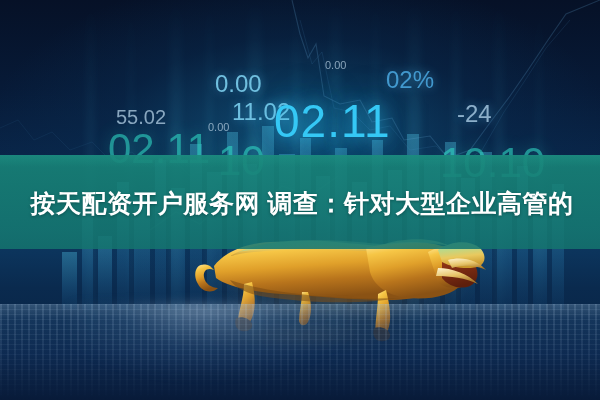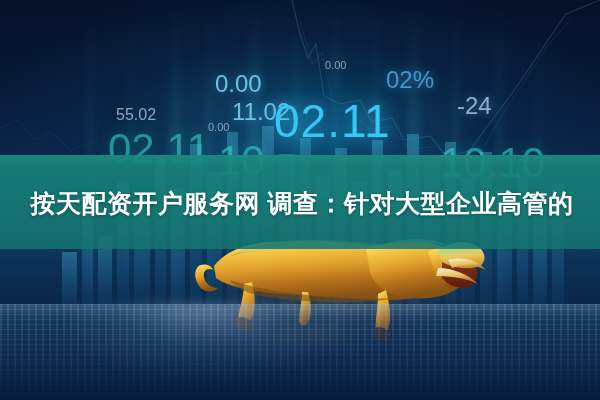--- a/index.html
+++ b/index.html
@@ -40,21 +40,21 @@
   .num.glow-big {
     font-size:46px; font-weight:400; letter-spacing:1px;
     color:#35c8f5;
     text-shadow:0 0 18px rgba(50,200,245,.85), 0 0 42px rgba(40,170,230,.55);
   }
   .num.glow-teal {
     font-size:42px; color:#2fd6c4; opacity:.62;
     text-shadow:0 0 16px rgba(45,210,200,.6);
   }
   .num.mid  { font-size:24px; color:#7fd3f2; opacity:.88; text-shadow:0 0 10px rgba(90,190,240,.6); }
-  .num.sm   { font-size:16px; color:#a9c6dc; opacity:.80; }
+  .num.sm   { font-size:20px; color:#a9c6dc; opacity:.80; }
   .num.xs   { font-size:11px; color:#b7cfe2; opacity:.72; }
 
   
   .floor {
     position:absolute; left:0; right:0; bottom:0; height:96px;
     background:linear-gradient(180deg, rgba(150,185,215,0.30) 0%, rgba(60,105,155,0.22) 16%, rgba(18,48,92,0.55) 52%, rgba(8,26,56,0.92) 100%);
   }
   .floor-dots {
     position:absolute; left:0; right:0; bottom:0; height:96px;
     background-image:
@@ -171,21 +171,21 @@
   <div id="nums">
       <div class="num mid" style="left: 215px; top: 72px; color: rgb(127, 211, 242);">0.00</div>
       <div class="num sm" style="left: 116px; top: 107px; color: rgb(169, 198, 220);">55.02</div>
       <div class="num xs" style="left: 208px; top: 122px; color: rgb(183, 207, 226);">0.00</div>
       <div class="num mid" style="left: 232px; top: 100px; color: rgb(127, 211, 242);">11.02</div>
       <div class="num glow-teal" style="left: 108px; top: 128px; color: rgb(47, 214, 196);">02.11</div>
       <div class="num glow-big" style="left: 274px; top: 98px; color: rgb(53, 200, 245);">02.11</div>
       <div class="num glow-teal" style="left: 218px; top: 140px; color: rgb(47, 214, 196);">10</div>
       <div class="num xs" style="left: 325px; top: 60px; color: rgb(183, 207, 226);">0.00</div>
       <div class="num mid" style="left: 386px; top: 68px; color: rgb(74, 168, 224);">02%</div>
-      <div class="num mid" style="left: 457px; top: 94px; color: rgb(159, 194, 220);">-24</div>
+      <div class="num mid" style="left: 457px; top: 102px; color: rgb(159, 194, 220);">-24</div>
       <div class="num glow-teal" style="left: 440px; top: 142px; color: rgb(47, 214, 196);">10.10</div>
     </div>
 
   <div class="bull-glow"></div>
   <svg class="bull" viewBox="0 0 300 120" preserveAspectRatio="none">
     <defs>
       <linearGradient id="gold" x1="0" y1="0" x2="0.3" y2="1">
         <stop offset="0%" stop-color="#ffe9a0"></stop>
         <stop offset="22%" stop-color="#f6c646"></stop>
         <stop offset="48%" stop-color="#e0a02a"></stop>

